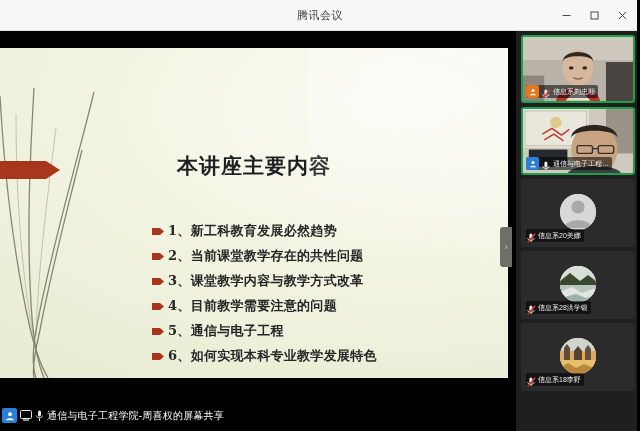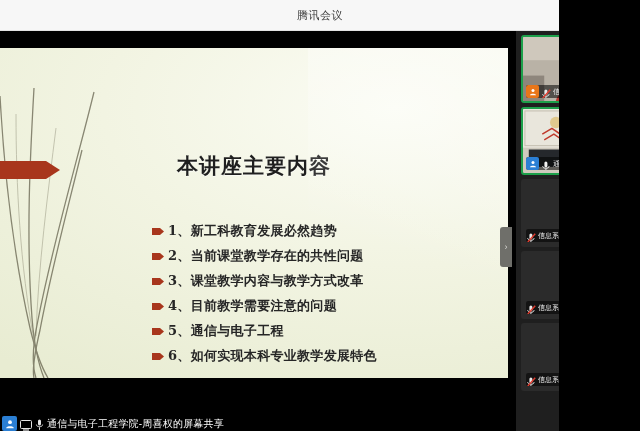--- a/index.html
+++ b/index.html
@@ -4,21 +4,21 @@
 <style>
   * { box-sizing: border-box; margin: 0; padding: 0; }
   html, body {
     width: 640px; height: 431px;
     font-family: "Liberation Sans", "DejaVu Sans", sans-serif;
     overflow: hidden;
     background: #000;
   }
   .app-window {
     position: relative;
-    width: 559px; height: 431px;
+    width: 637px; height: 431px;
     background: #000;
     overflow: hidden;
   }
 
   
   .titlebar {
     position: absolute; left: 0; top: 0;
     width: 640px; height: 31px;
     background: #f7f7f7;
     border-bottom: 1px solid #e2e2e2;
@@ -173,21 +173,21 @@
     display: flex; align-items: center; justify-content: center;
     color: #d8d8d4; font-size: 9px;
     cursor: pointer;
   }
 
   
   .statusbar {
     position: absolute; left: 0; top: 369px;
     width: 516px; height: 31px;
     background: #000;
-    display: flex; align-items: flex-end;
+    display: flex; align-items: center;
     padding-left: 2px;
   }
   .sb-avatar {
     flex: 0 0 auto;
     width: 15px; height: 15px;
     background: #2b7fd4;
     border-radius: 2px;
     display: flex; align-items: center; justify-content: center;
     margin-right: 3px;
   }

